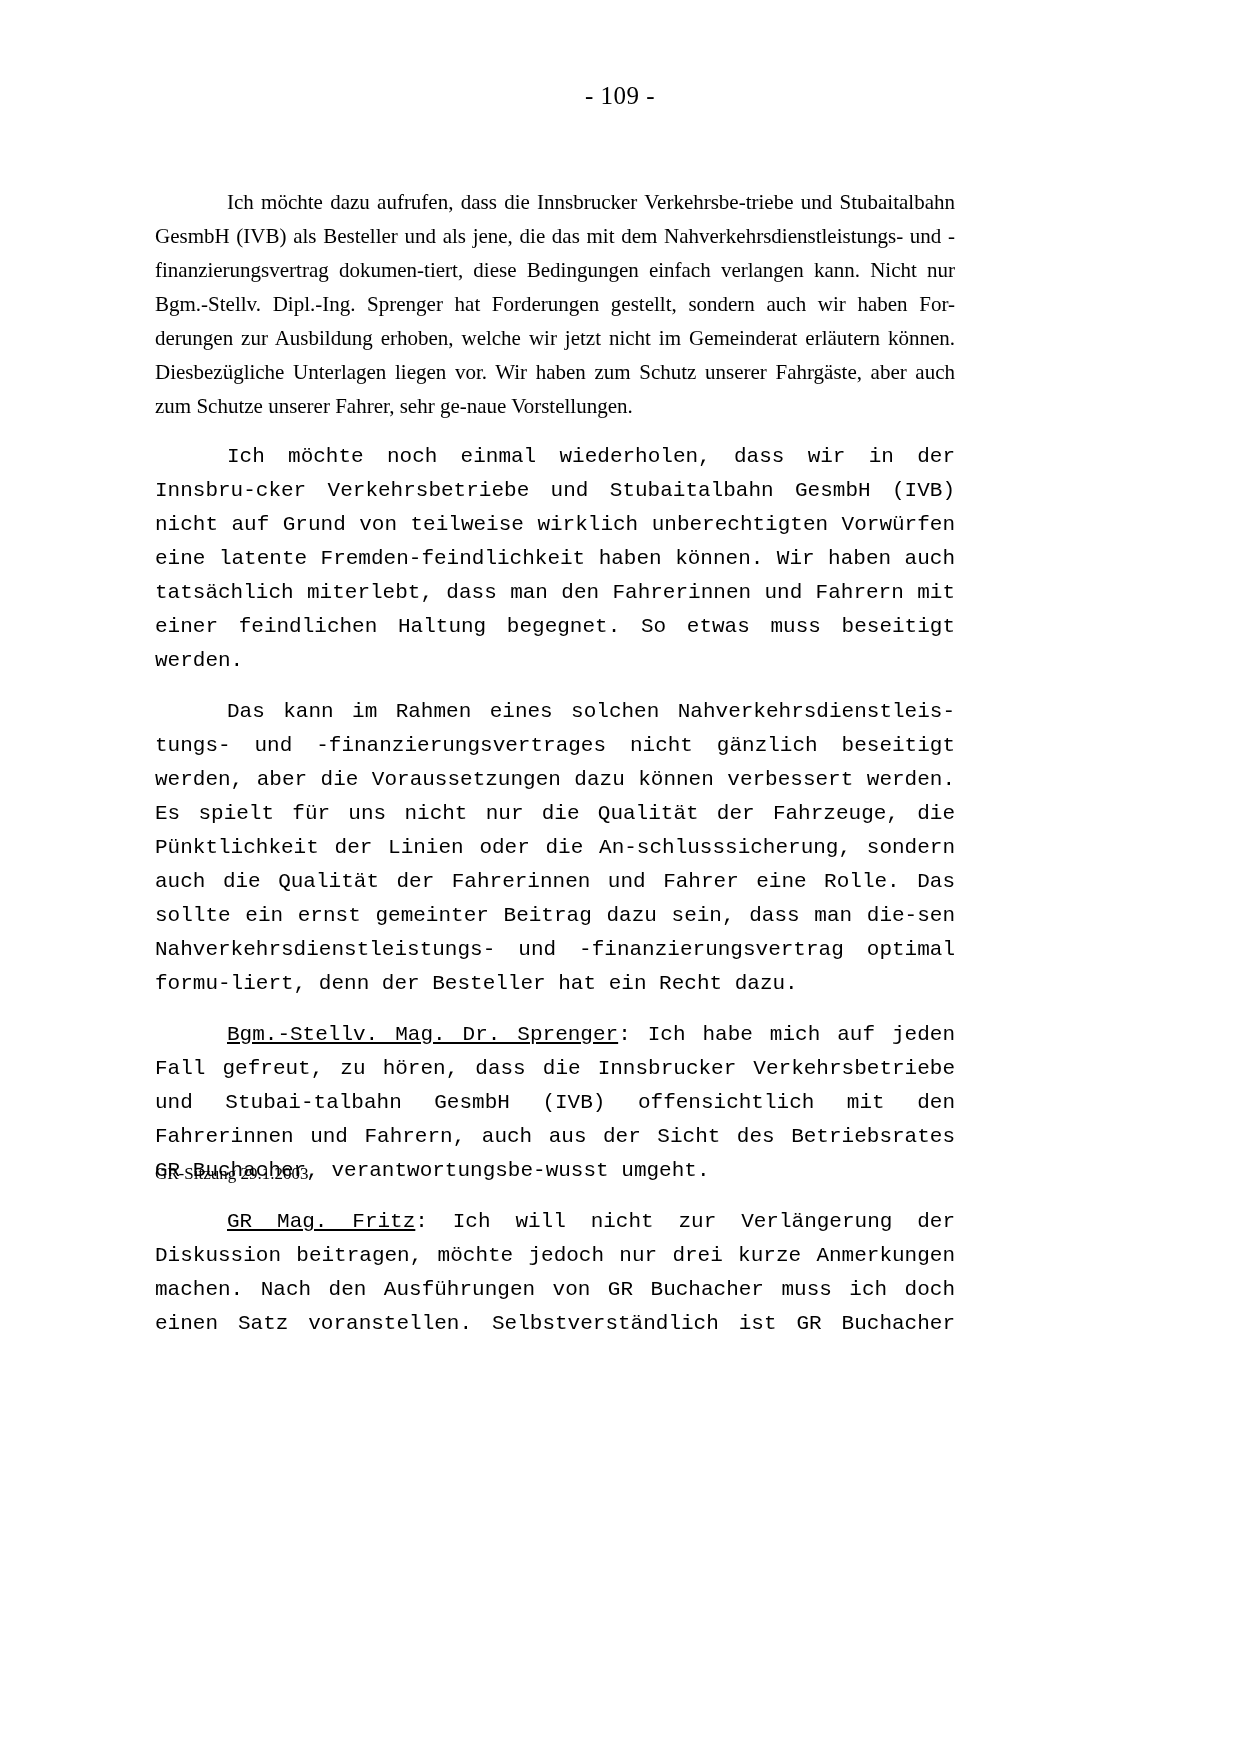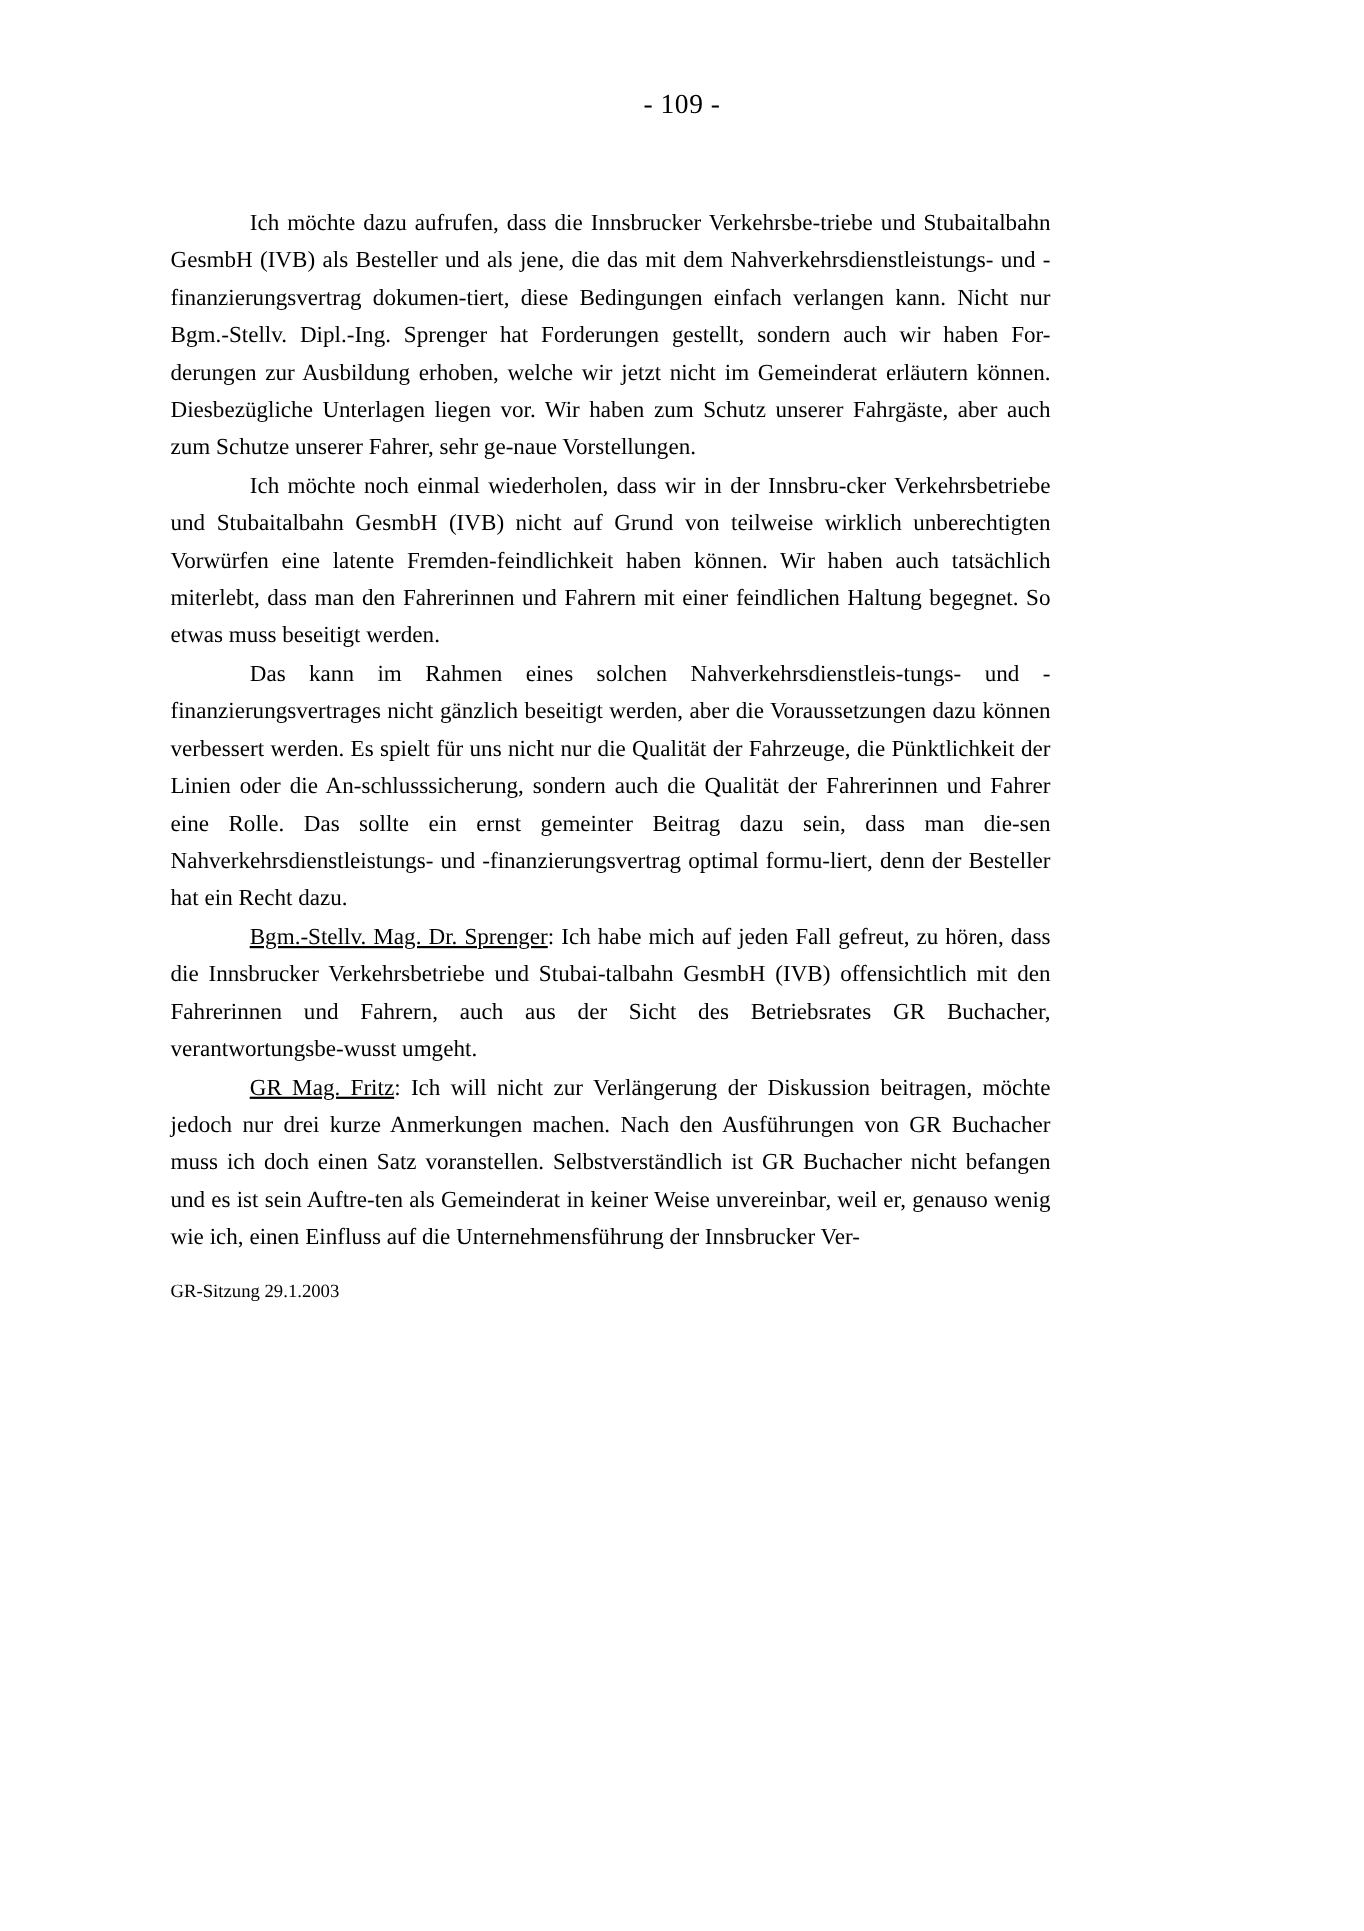--- a/index.html
+++ b/index.html
@@ -37,21 +37,22 @@
     line-height: 34px;
     text-align: justify;
     text-justify: inter-word;
     margin: 0;
     hyphens: manual;
   }
   .para.indent {
     text-indent: 72px;
   }
   .para + .para {
-    margin-top: 1px;
+    margin-top: 17px;
+    font-family: Liberation Mono, monospace;
   }
   .speaker {
     text-decoration: underline;
   }
   .footer {
     position: absolute;
     bottom: 148px;
     left: 155px;
     font-size: 17px;
     font-family: "Liberation Serif", serif;

